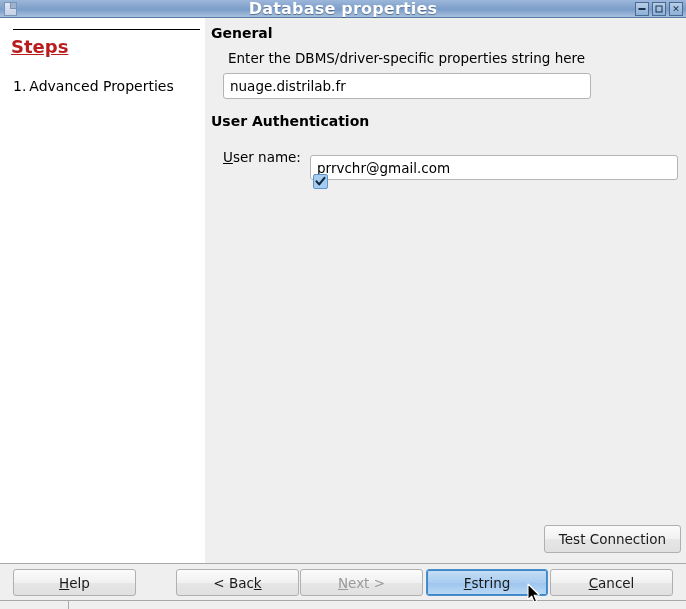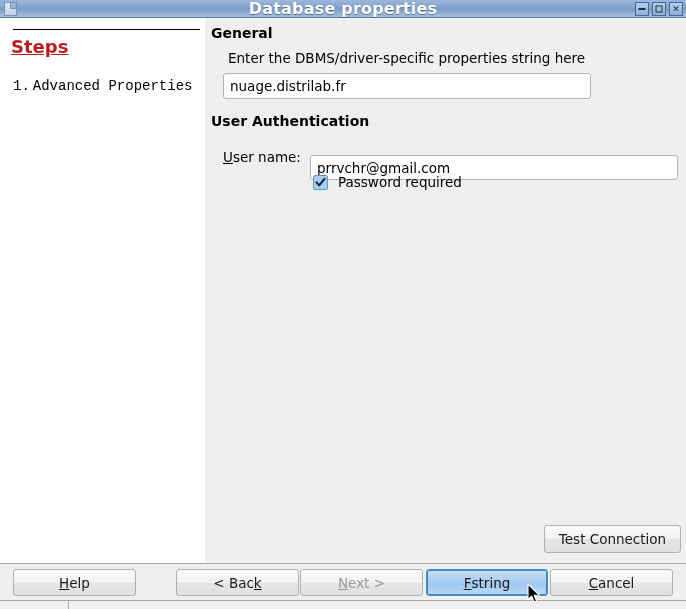--- a/index.html
+++ b/index.html
@@ -266,21 +266,21 @@
       <div class="win-btn close">
           <span class="g">✕</span>
         </div>
     </div>
   </div>
 
   <div class="steps-pane">
     <div class="steps-rule"></div>
     <div class="steps-heading">Steps</div>
     <div class="steps-list">
-      <div style="line-height:18px;margin-bottom:14px;font-family:Liberation Mono, monospace;">
+      <div style="line-height:18px;margin-bottom:14px;">
         <span class="step-item" style="display:inline-block;"><span class="step-num">1.</span><span>Advanced Properties</span></span>
       </div>
     </div>
   </div>
 
   <div class="content-pane">
 
     <div class="section-title" style="left:6px; top:7px;">General</div>
 
     <div class="field-label" style="left:23px; top:32px;">Enter the DBMS/driver-specific properties string here</div>
@@ -292,21 +292,20 @@
     <div class="field-label" style="left:18px; top:131px;"><span class="mn">U</span><span>ser name:</span></div>
 
     <input class="text-input" style="left: 105px; top: 137px; width: 368px; height: 25px;" type="text" value="prrvchr@gmail.com">
 
     <div class="checkbox-row" style="left:108px; top:156px;">
       <span class="cbox">
         <svg width="11" height="11" viewBox="0 0 11 11">
           <path d="M1.5 5.4 L4.2 8.4 L9.5 1.8" stroke="#10273c" stroke-width="2.1" fill="none" stroke-linecap="round" stroke-linejoin="round"></path>
         </svg>
       </span>
-      <span class="cbox-label">Password required</span>
     </div>
 
     <div class="btn" style="left:339px; top:507px; width:137px; height:28px;">Test Connection</div>
 
   </div>
 
   <div class="sep-line"></div>
 
   <div class="btn" style="left:13px; top:569px; width:123px; height:27px;">
       <span class="mn">H</span>

